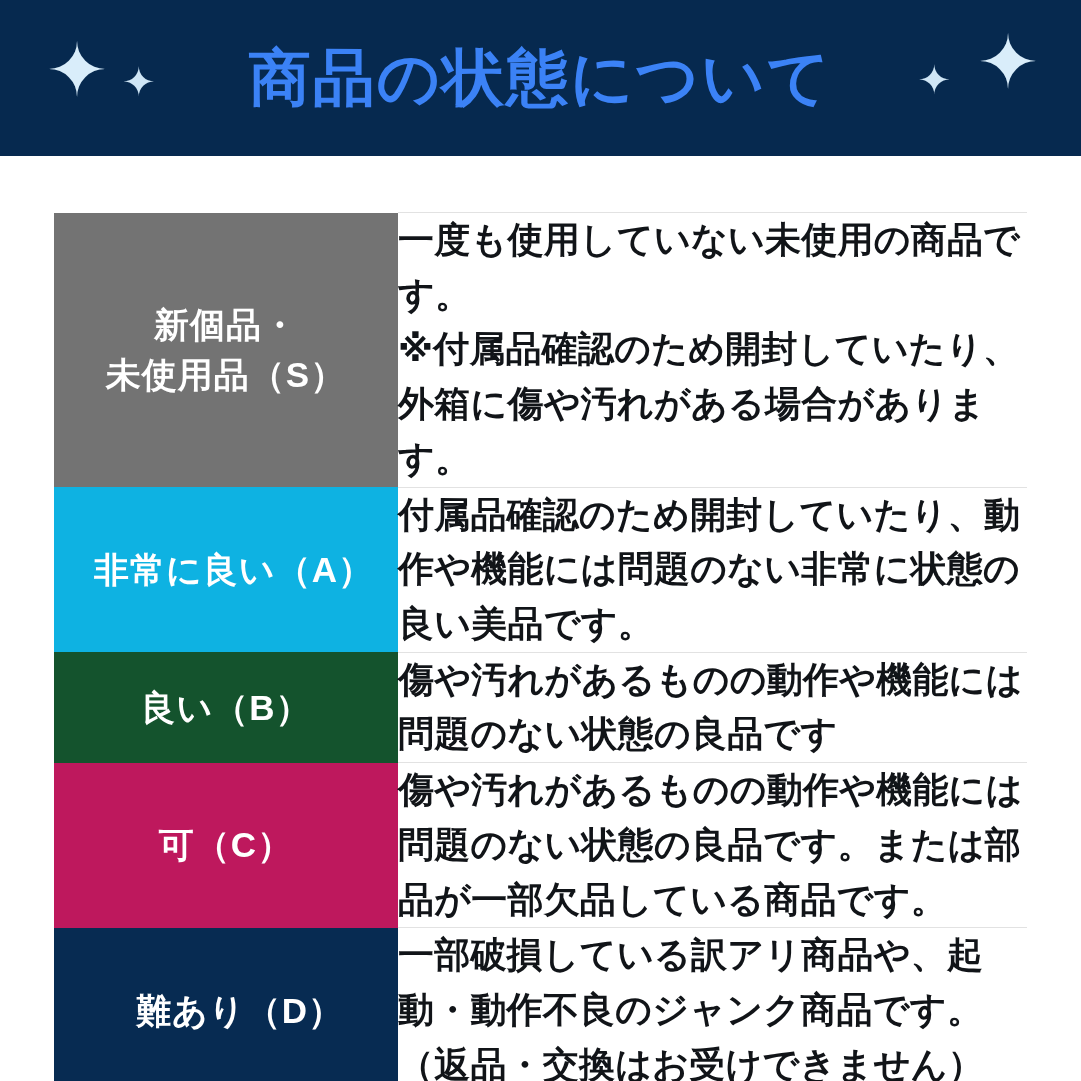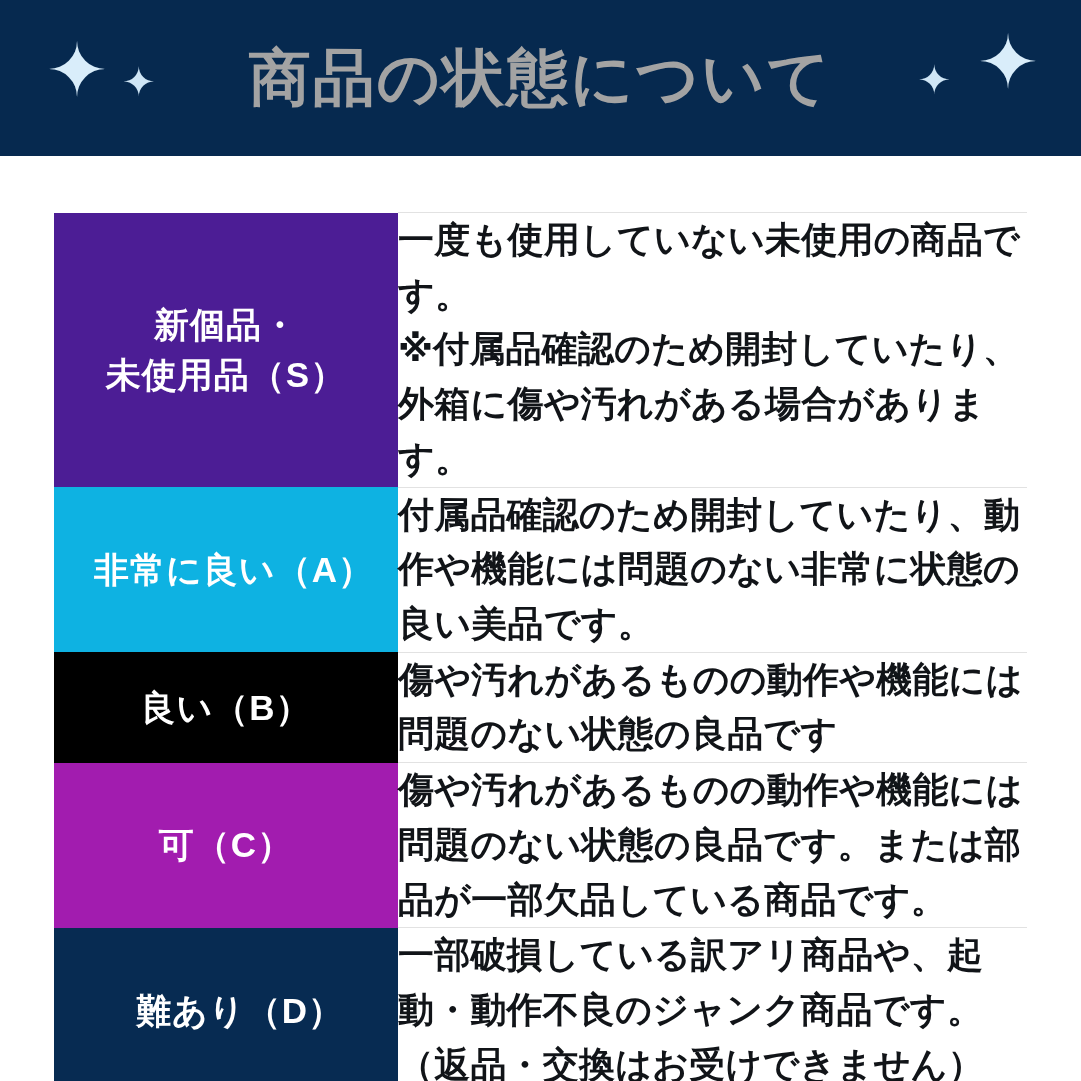--- a/index.html
+++ b/index.html
@@ -19,21 +19,21 @@
     position: relative;
     width: 1081px;
     height: 156px;
     background: #06294f;
     display: flex;
     align-items: center;
     justify-content: center;
     box-sizing: border-box;
   }
   .header-title {
-    color: #a3a3a3;
+    color: #3b82f6;
     font-size: 62px;
     font-weight: bold;
     letter-spacing: 2px;
     line-height: 1;
     white-space: nowrap;
   }
   .sparkle {
     position: absolute;
     color: #cfe8f7;
     line-height: 1;
@@ -94,41 +94,41 @@
   <span class="sparkle sp-sm-left">✦</span>
   <h1 class="header-title">商品の状態について</h1>
   <span class="sparkle sp-sm-right">✦</span>
   <span class="sparkle sp-big-right">✦</span>
 </div>
 
 <div class="table-wrap">
   <table class="cond-table">
     <tbody>
       <tr class="row-first">
-        <td class="grade-cell" style="background: #4c1d95; white-space: pre-line;">新個品・
+        <td class="grade-cell" style="background: #737373; white-space: pre-line;">新個品・
 未使用品（S）</td>
         <td class="desc-cell">
           <div class="desc-text">一度も使用していない未使用の商品です。
 ※付属品確認のため開封していたり、外箱に傷や汚れがある場合があります。</div>
         </td>
       </tr>
       <tr>
         <td class="grade-cell" style="background: rgb(14, 178, 226); white-space: pre-line; padding-left: 16px;">非常に良い（A）</td>
         <td class="desc-cell">
           <div class="desc-text">付属品確認のため開封していたり、動作や機能には問題のない非常に状態の良い美品です。</div>
         </td>
       </tr>
       <tr>
-        <td class="grade-cell" style="background: #000000; white-space: pre-line;">良い（B）</td>
+        <td class="grade-cell" style="background: #14532d; white-space: pre-line;">良い（B）</td>
         <td class="desc-cell">
           <div class="desc-text">傷や汚れがあるものの動作や機能には問題のない状態の良品です</div>
         </td>
       </tr>
       <tr>
-        <td class="grade-cell" style="background: #a21caf; white-space: pre-line;">可（C）</td>
+        <td class="grade-cell" style="background: #be185d; white-space: pre-line;">可（C）</td>
         <td class="desc-cell">
           <div class="desc-text">傷や汚れがあるものの動作や機能には問題のない状態の良品です。または部品が一部欠品している商品です。</div>
         </td>
       </tr>
       <tr>
         <td class="grade-cell" style="background: rgb(7, 43, 82); white-space: pre-line; padding-left: 28px;">難あり（D）</td>
         <td class="desc-cell">
           <div class="desc-text">一部破損している訳アリ商品や、起動・動作不良のジャンク商品です。（返品・交換はお受けできません）</div>
         </td>
       </tr>

